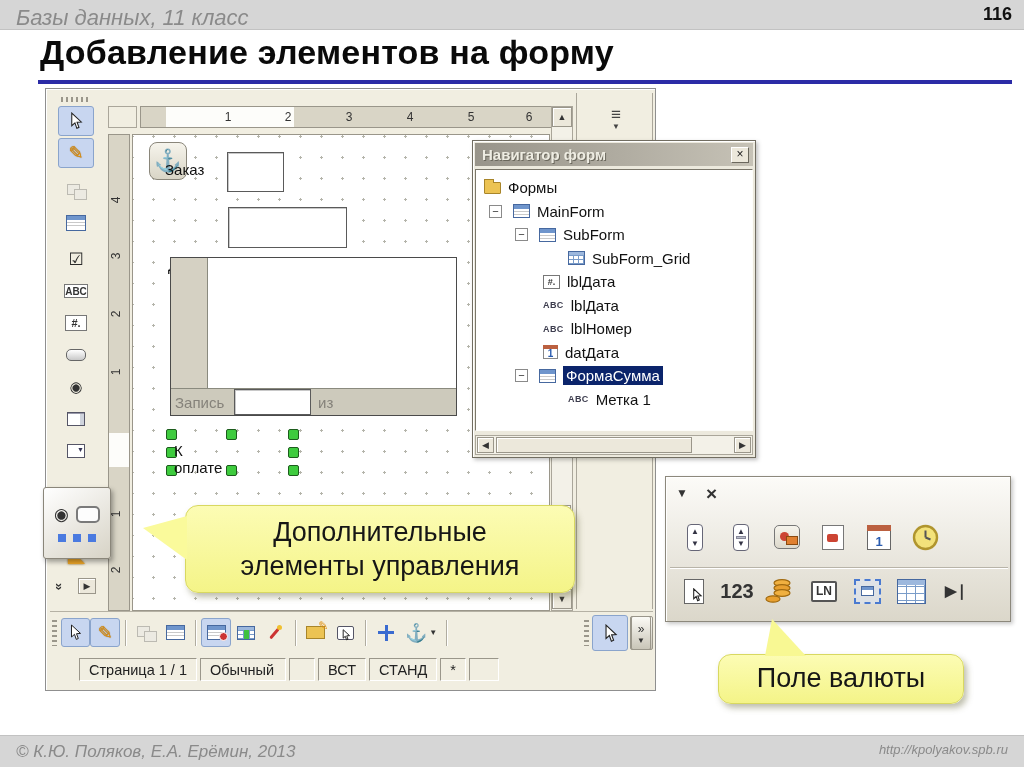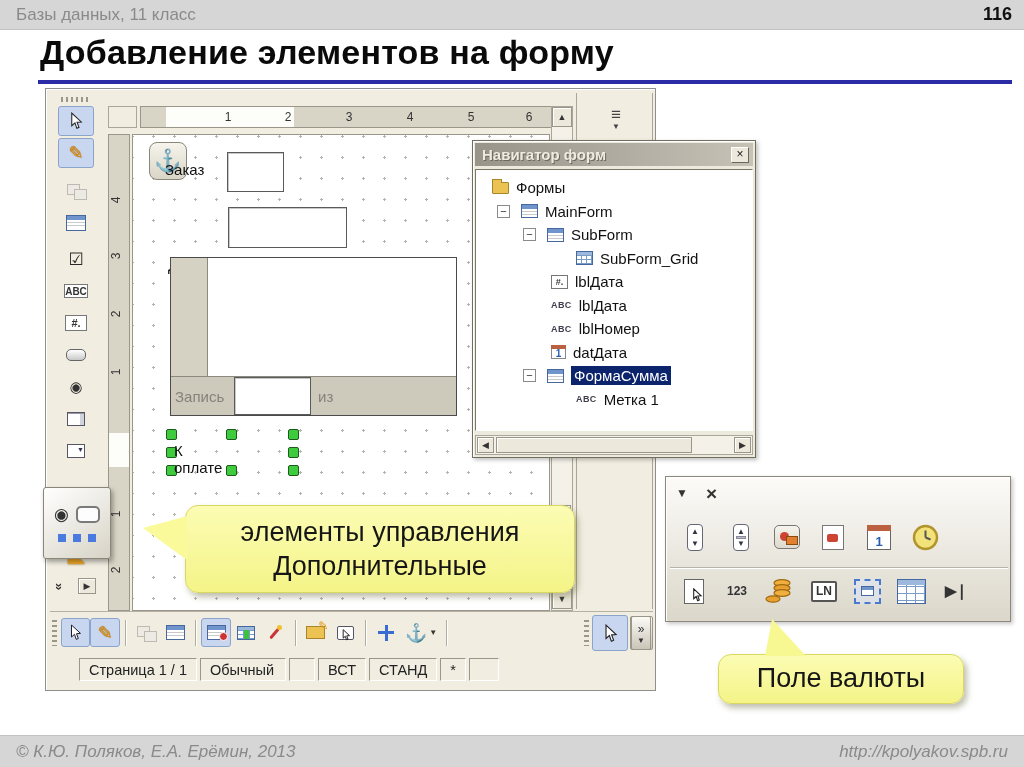--- a/index.html
+++ b/index.html
@@ -2,27 +2,27 @@
 <html><head>
 <meta charset="utf-8">
 <style>
   * { margin:0; padding:0; box-sizing:border-box; }
   html,body { width:1024px; height:767px; }
   body { font-family:"Liberation Sans", sans-serif; background:#fff; position:relative; overflow:hidden; }
   .abs { position:absolute; }
 
   
   .top-bar { left:0; top:0; width:1024px; height:30px; background:#d6d6d6; border-bottom:1px solid #c2c2c2; }
-  .course-label { left:16px; top:5px; font-size:17px; color:#8a8a8a; }
+  .course-label { left:16px; top:5px; font-size:22px; font-style:italic; color:#8a8a8a; }
   .page-number { right:12px; top:4px; font-size:18px; font-weight:bold; color:#111; }
   .slide-title { left:40px; top:33px; font-size:34px; font-weight:bold; color:#0a0a0a; letter-spacing:.2px; }
   .title-rule { left:38px; top:80px; width:974px; height:4px; background:#2b2ba6; }
   .footer-bar { left:0; top:735px; width:1024px; height:32px; background:#d6d6d6; border-top:1px solid #c2c2c2; }
   .footer-left { left:16px; top:6px; font-size:17px; font-style:italic; color:#8a8a8a; }
-  .footer-right { right:16px; top:6px; font-size:17px; font-style:italic; color:#8a8a8a; }
+  .footer-right { right:16px; top:6px; font-size:13px; font-style:italic; color:#8a8a8a; }
 
   
   .designer { left:45px; top:88px; width:611px; height:603px; background:#f1eee1; border:1px solid #8f8f8f; box-shadow:inset 1px 1px 0 #ffffff; }
   .grip-h { width:30px; height:5px; background:repeating-linear-gradient(to right,#9a968a 0 2px,transparent 2px 5px); }
   .grip-v { width:5px; height:26px; background:repeating-linear-gradient(to bottom,#9a968a 0 2px,transparent 2px 5px); }
 
   .tb-btn { width:36px; height:30px; display:flex; align-items:center; justify-content:center; border:1px solid transparent; border-radius:3px; }
   .tb-btn.sm { width:31px; height:29px; }
   .pressed { background:#c8d6f0; border-color:#8aa4cc; }
   .disabled { opacity:.38; filter:grayscale(1); }
@@ -45,21 +45,21 @@
             border:1px solid #9a968a; }
   .anchor-btn { left:16px; top:7px; width:38px; height:38px; border:1px solid #8a867a; border-radius:8px; background:linear-gradient(#f6f4ec,#d9d5c6); display:flex; align-items:center; justify-content:center; font-size:22px; color:#555; }
   .fld-label { font-size:15px; color:#111; }
   .txt-input { background:#fff; border:1px solid #5a5a5a; box-shadow:inset 1px 1px 0 #c8c8c8; }
 
   .grid-table { left:37px; top:122px; width:287px; height:159px; border:1px solid #4a4a4a; background:#fff; display:flex; flex-direction:column; }
   .gt-header { height:27px; display:flex; border-bottom:1px solid #4a4a4a; background:#d5d1c3; }
   .gt-hcell { border-right:1px solid #8a8a7e; display:flex; align-items:center; justify-content:center; font-size:15px; color:#1a1a1a; }
   .gt-body { flex:1; display:flex; }
   .gt-selcol { width:37px; background:#d5d1c3; border-right:1px solid #8a8a7e; }
-  .gt-rec { height:39px; display:flex; border-top:1px solid #8a8a7e; background:#cdcabc; font-size:15px; color:#85827a; }
+  .gt-rec { height:27px; display:flex; border-top:1px solid #8a8a7e; background:#cdcabc; font-size:15px; color:#85827a; }
   .gt-rec .cell { display:flex; align-items:center; }
 
   .handle { position:absolute; width:11px; height:11px; background:#3ecb3e; border:1px solid #1d5c1d; border-radius:2px; }
 
   
   .vscroll { left:505px; top:17px; width:22px; height:505px; background:#f3f1e8; border:1px solid #aaa69a; }
   .scr-btn { background:#ece8db; border:1px solid #9a968a; box-shadow:inset 1px 1px 0 #fff; display:flex; align-items:center; justify-content:center; font-size:9px; color:#333; }
   .vscroll .thumb { position:absolute; left:1px; top:398px; width:18px; height:60px; background:#e4e0d2; border:1px solid #9a968a; box-shadow:inset 1px 1px 0 #fff; }
 
   
@@ -73,21 +73,21 @@
 
   
   .status-bar { left:4px; top:566px; width:601px; height:29px; background:#f1eee1; display:flex; align-items:center; font-size:14.5px; color:#222; padding:0 2px; }
   .st-cell { height:23px; display:flex; align-items:center; padding:0 9px; border:1px solid; border-color:#9a968a #ffffff #ffffff #9a968a; margin-right:3px; white-space:nowrap; }
 
   
   .navigator { left:472px; top:140px; width:284px; height:318px; background:#ece9dd; border:1px solid #716d61; box-shadow:1px 1px 0 #fff inset, 2px 2px 4px rgba(0,0,0,.25); padding:2px; }
   .nav-title { height:23px; background:linear-gradient(to right,#98948a,#c6c2b6); display:flex; align-items:center; padding:0 4px 0 7px; }
   .nav-title-text { flex:1; font-size:15px; font-weight:bold; color:#eeece2; text-shadow:1px 1px 0 #6a675c; }
   .nav-close { width:18px; height:16px; background:#ece8db; border:1px solid; border-color:#fff #6a675c #6a675c #fff; font-size:12px; line-height:13px; text-align:center; color:#222; }
-  .nav-tree { margin-top:3px; height:262px; background:#fff; border:1px solid; border-color:#7a766a #fdfdfa #fdfdfa #7a766a; padding:6px 10px; overflow:hidden; }
+  .nav-tree { margin-top:3px; height:262px; background:#fff; border:1px solid; border-color:#7a766a #fdfdfa #fdfdfa #7a766a; padding:6px 2px; overflow:hidden; }
   .tree-row { height:23.5px; display:flex; align-items:center; font-size:15px; color:#111; }
   .expander { width:13px; height:13px; border:1px solid #8a8a8a; background:#fff; font-size:11px; line-height:11px; text-align:center; color:#333; margin-right:9px; flex:none; }
   .tlabel { margin-left:7px; white-space:nowrap; }
   .tlabel.selected { background:#0b246b; color:#fff; padding:1px 3px; }
   .nav-hscroll { margin-top:4px; height:20px; background:#f3f1e8; border:1px solid #aaa69a; position:relative; }
   .nav-hscroll .thumb { position:absolute; left:20px; top:1px; width:196px; height:16px; background:#ece8db; border:1px solid #9a968a; box-shadow:inset 1px 1px 0 #fff; }
 
   
   .ticon { flex:none; margin-left:2px; }
   .i-folder { width:17px; height:12px; background:#ecc353; border:1px solid #a8852a; border-radius:1px; position:relative; }
@@ -145,21 +145,21 @@
   .i-scrollbar { width:16px; height:27px; border:1px solid #667; border-radius:4px; background:#fff; display:flex; flex-direction:column; align-items:center; justify-content:space-between; padding:2px 0; font-size:8px; color:#334; }
   .i-scrollbar i { width:10px; height:6px; background:#b8bcc8; border:1px solid #889; }
   .i-imgbtn { width:26px; height:24px; border:1px solid #777; border-radius:5px; background:linear-gradient(#f6f4ec,#ddd9cc); position:relative; }
   .i-imgbtn::before { content:""; position:absolute; left:5px; top:6px; width:9px; height:9px; border-radius:50%; background:#cc4433; }
   .i-imgbtn::after { content:""; position:absolute; left:11px; top:10px; width:10px; height:7px; background:#e08030; border:1px solid #8a4a10; }
   .i-imgctl { width:22px; height:25px; border:1px solid #777; background:#fff; position:relative; }
   .i-imgctl::before { content:""; position:absolute; left:4px; top:8px; width:11px; height:8px; background:#cc4433; border-radius:2px; }
   .i-datefld { width:24px; height:25px; border:1px solid #666; background:#fff; position:relative; font-size:13px; font-weight:bold; color:#2a5cb0; text-align:center; line-height:32px; }
   .i-datefld::before { content:""; position:absolute; left:-1px; top:-1px; right:-1px; height:6px; background:#bb6040; }
   .i-filesel { width:20px; height:25px; border:1px solid #666; background:#fff; position:relative; }
-  .i-num123 { font-size:12px; font-weight:bold; color:#333; }
+  .i-num123 { font-size:20px; font-weight:bold; color:#333; }
   .i-ln { width:26px; height:21px; border:2px solid #555; border-radius:2px; background:#fff; font-size:12px; font-weight:bold; color:#333; display:flex; align-items:center; justify-content:center; }
   .i-groupbox { width:27px; height:25px; border:2px dashed #4a7ad0; background:rgba(220,230,248,.5); display:flex; align-items:center; justify-content:center; }
   .i-groupbox i { display:block; width:13px; height:10px; border:1px solid #46689f; background:linear-gradient(to bottom,#6f95cc 0 3px,#fff 3px); }
   .i-bigtable { width:29px; height:25px; border:1px solid #46689f; background-color:#fff; background-image:linear-gradient(#9db8dd 0 5px,transparent 5px),repeating-linear-gradient(to right,transparent 0 8px,#7a9cc9 8px 9px),repeating-linear-gradient(to bottom,transparent 0 6px,#7a9cc9 6px 7px); }
   .i-navbar { font-size:15px; font-weight:bold; color:#333; letter-spacing:-1px; }
 
   
   .callout { background:linear-gradient(#fcfcb4,#f4f488); border:1px solid #d8d860; border-radius:13px; box-shadow:3px 4px 6px rgba(110,110,70,.45); color:#161616; text-align:center; }
   .callout .tail { position:absolute; width:0; height:0; }
   .callout-more { left:185px; top:505px; width:390px; height:88px; font-size:27px; line-height:1.25; padding-top:10px; }
@@ -506,22 +506,22 @@
   <div class="mt-btn" style="left:225px; top:92px; width:40px;">
       <span class="i-bigtable"></span>
     </div>
   <div class="mt-btn" style="left:270px; top:92px; width:40px;">
       <span class="i-navbar">▶❘</span>
     </div>
 </div>
 
 <div class="abs callout callout-more">
   <span class="tail"></span>
+  <div>Дополнительные</div>
   <div>элементы управления</div>
-  <div>Дополнительные</div>
 </div>
 
 <div class="abs callout callout-currency">
   <span class="tail"></span>
   <div>Поле валюты</div>
 </div>
 
 <div class="abs footer-bar">
   <div class="abs footer-left">© К.Ю. Поляков, Е.А. Ерёмин, 2013</div>
   <div class="abs footer-right">http://kpolyakov.spb.ru</div>

